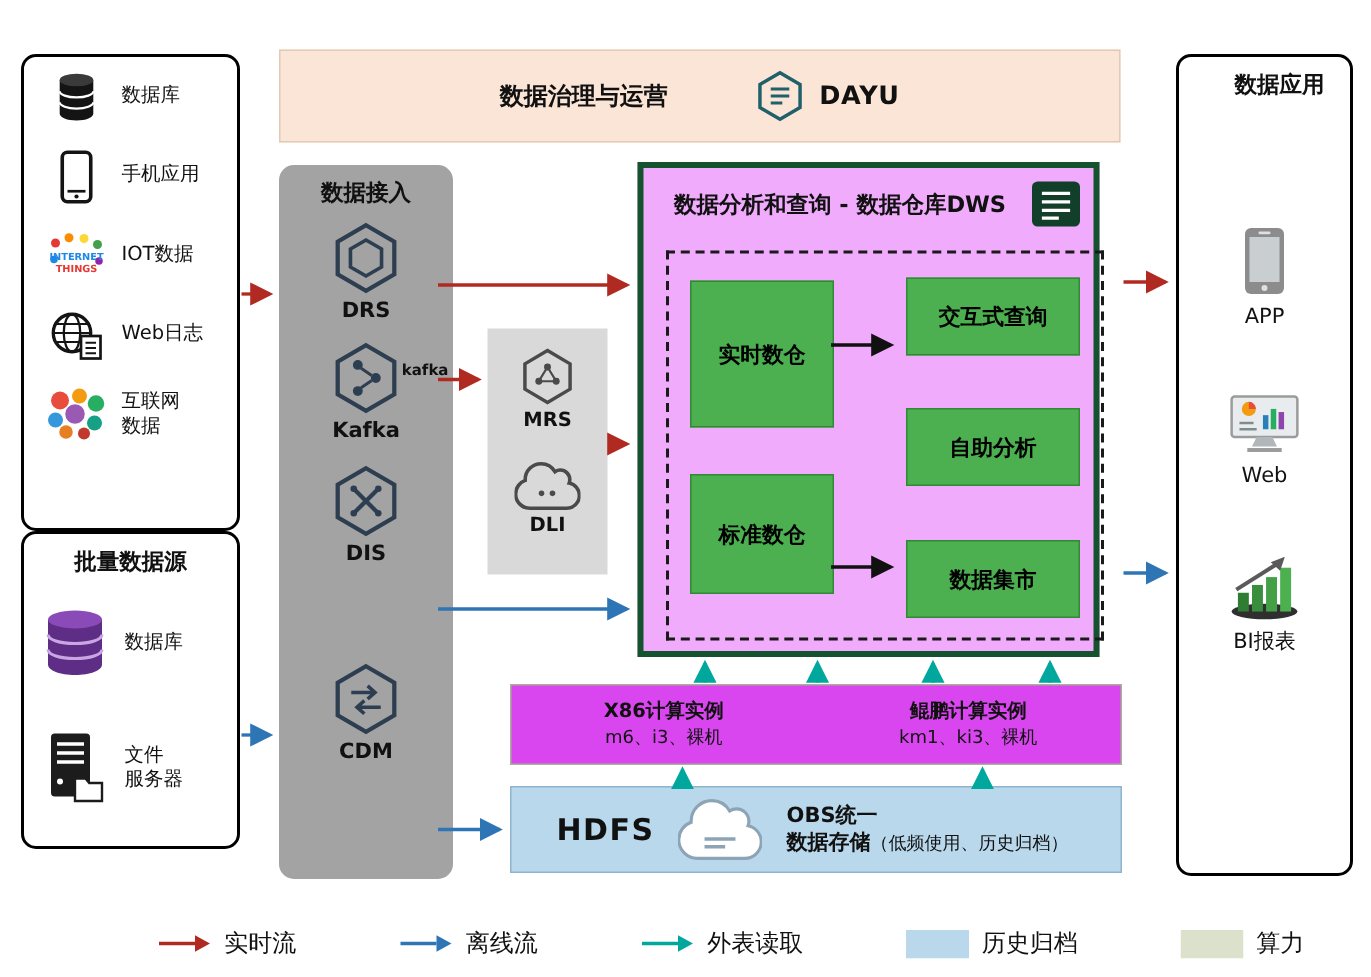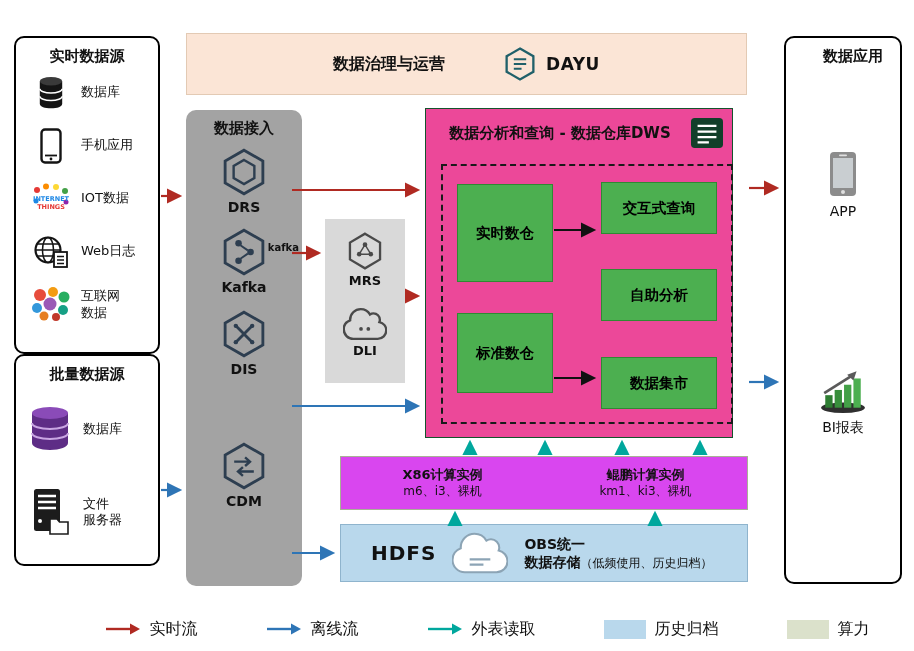--- a/index.html
+++ b/index.html
@@ -29,22 +29,22 @@
   .ing-title { position:absolute; top:9px; left:0; width:100%; text-align:center; font-weight:bold; font-size:15px; }
   .ing-item { position:absolute; left:0; width:100%; display:flex; flex-direction:column; align-items:center; }
   .ing-row { position:relative; width:100%; display:flex; justify-content:center; }
   .ing-label { font-weight:bold; font-size:14px; margin-top:3px; }
   .kafka-logo { position:absolute; right:3px; top:14px; font-size:10px; font-weight:bold; }
 
   .mrsdli { position:absolute; left:325px; top:219px; width:80px; height:164px; background:#d9d9d9; z-index:2;}
   .mid-item { position:absolute; left:0; width:100%; display:flex; flex-direction:column; align-items:center; }
   .mid-label { font-weight:bold; font-size:13px; margin-top:2px; }
 
-  .dws { position:absolute; left:425px; top:108px; width:308px; height:330px; background:#ec4899;
-         border:1px solid #14532d; z-index:2;}
+  .dws { position:absolute; left:425px; top:108px; width:308px; height:330px; background:#f0abfc;
+         border:4px solid #14532d; z-index:2;}
   .dws-titlerow { position:absolute; top:8px; left:10px; right:8px; display:flex; align-items:center; gap:6px; }
   .dws-title { flex:1; text-align:center; font-weight:bold; font-size:15px; }
   .dws-dashed { position:absolute; left:15px; top:55px; width:292px; height:260px; border:2px dashed #1a1a1a; }
   .gbox { position:absolute; background:#4caf50; border:1px solid #2f8a33; display:flex; align-items:center;
           justify-content:center; font-weight:bold; font-size:14.5px; color:#000; }
   .g-rt   { left:31px;  top:75px;  width:96px;  height:98px; }
   .g-std  { left:31px;  top:204px; width:96px;  height:80px; }
   .g-q    { left:175px; top:73px;  width:116px; height:52px; }
   .g-an   { left:175px; top:160px; width:116px; height:52px; }
   .g-mart { left:175px; top:248px; width:116px; height:52px; }
@@ -71,21 +71,20 @@
             align-items:center; justify-content:center; gap:68px; z-index:2;}
   .lg-item { display:flex; align-items:center; gap:9px; }
   .lg-label { font-size:16px; }
 </style>
 </head>
 <body>
 
 <div class="canvas">
 
   <div class="panel" style="left:14px; top:36px; width:146px; height:318px;">
-    <div class="panel-title">实时数据源</div>
     <div class="src-row">
       <span class="src-icon">
         <svg width="28" height="35" viewBox="0 0 30 36">
           <path d="M3,6 v24 c0,3 5.4,5 12,5 s12,-2 12,-5 V6" fill="#141414"></path>
           <path d="M3,14 c0,2.5 5.4,4.5 12,4.5 s12,-2 12,-4.5 M3,22 c0,2.5 5.4,4.5 12,4.5 s12,-2 12,-4.5" stroke="#fff" stroke-width="1.6" fill="none"></path>
           <ellipse cx="15" cy="6" rx="12" ry="4.5" fill="#3a3a3a"></ellipse>
         </svg>
       </span>
       <span class="src-label">数据库</span>
     </div>
@@ -297,20 +296,34 @@
     <div class="app-item" style="top:112px;">
       <svg width="30" height="48" viewBox="0 0 30 48">
         <rect x="2" y="2" width="26" height="44" rx="4" fill="#8c8c8c"></rect>
         <rect x="5" y="8" width="20" height="30" fill="#c9ced1"></rect>
         <circle cx="15" cy="42" r="2" fill="#e0e0e0"></circle>
         <rect x="11" y="4.4" width="8" height="1.8" rx="0.9" fill="#e0e0e0"></rect>
       </svg>
       <span class="app-label">APP</span>
     </div>
 
+    <div class="app-item" style="top:222px;">
+      <svg width="48" height="44" viewBox="0 0 46 42">
+        <rect x="2" y="4" width="42" height="26" rx="2" fill="#e8ecee" stroke="#9b9b9b" stroke-width="1.6"></rect>
+        <circle cx="13" cy="12" r="4.5" fill="#f39c12"></circle>
+        <path d="M13,12 V7.5 A4.5,4.5 0 0 1 17.5,12 z" fill="#e74c3c"></path>
+        <rect x="22" y="16" width="3.5" height="9" fill="#2980b9"></rect>
+        <rect x="27" y="12" width="3.5" height="13" fill="#27ae60"></rect>
+        <rect x="32" y="14" width="3.5" height="11" fill="#8e44ad"></rect>
+        <path d="M7,21 h9 M7,25 h11" stroke="#7f8c8d" stroke-width="1.6"></path>
+        <path d="M18,30 h10 l3,6 H15 z" fill="#b0b6ba"></path>
+        <rect x="12" y="37" width="22" height="2.5" fill="#9b9b9b"></rect>
+      </svg>
+      <span class="app-label">Web</span>
+    </div>
 
     <div class="app-item" style="top:330px;">
       <svg width="48" height="46" viewBox="0 0 46 44">
         <ellipse cx="23" cy="38" rx="21" ry="5" fill="#2f2f2f"></ellipse>
         <rect x="6" y="26" width="7" height="12" fill="#2e7d32"></rect>
         <rect x="15" y="21" width="7" height="17" fill="#388e3c"></rect>
         <rect x="24" y="16" width="7" height="22" fill="#43a047"></rect>
         <rect x="33" y="10" width="7" height="28" fill="#4caf50"></rect>
         <path d="M5,24 L32,7" stroke="#5a5a5a" stroke-width="2.6"></path>
         <polygon points="36,3 27,6.5 33,12" fill="#5a5a5a"></polygon>

